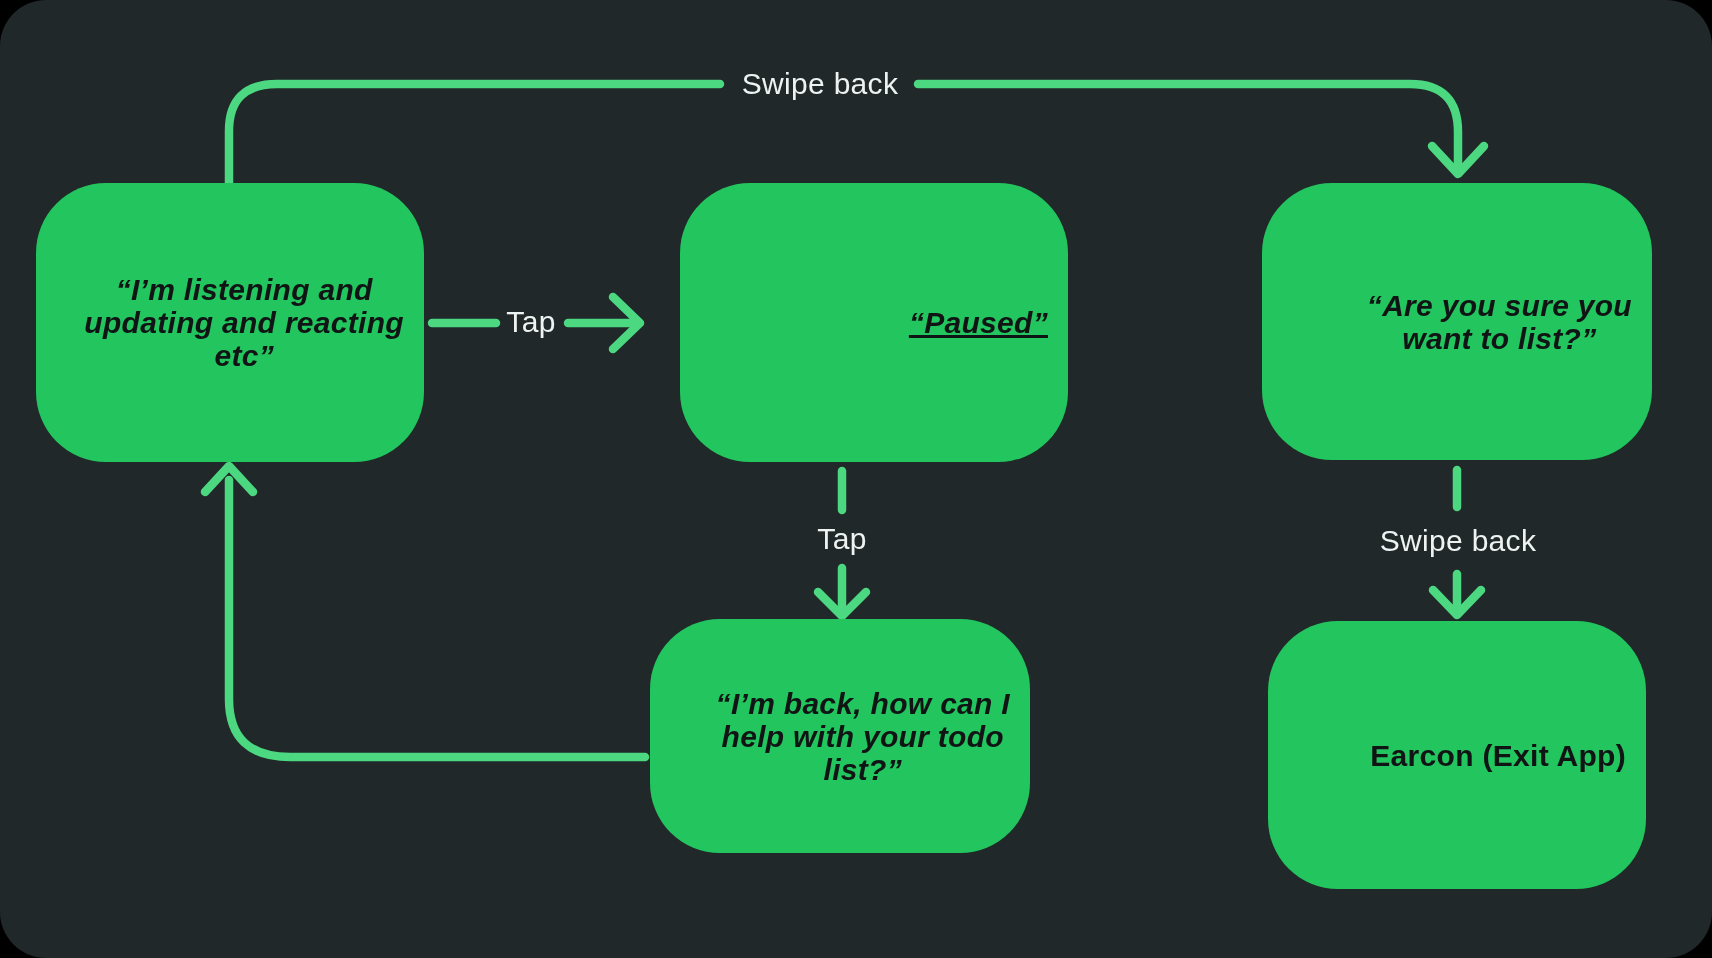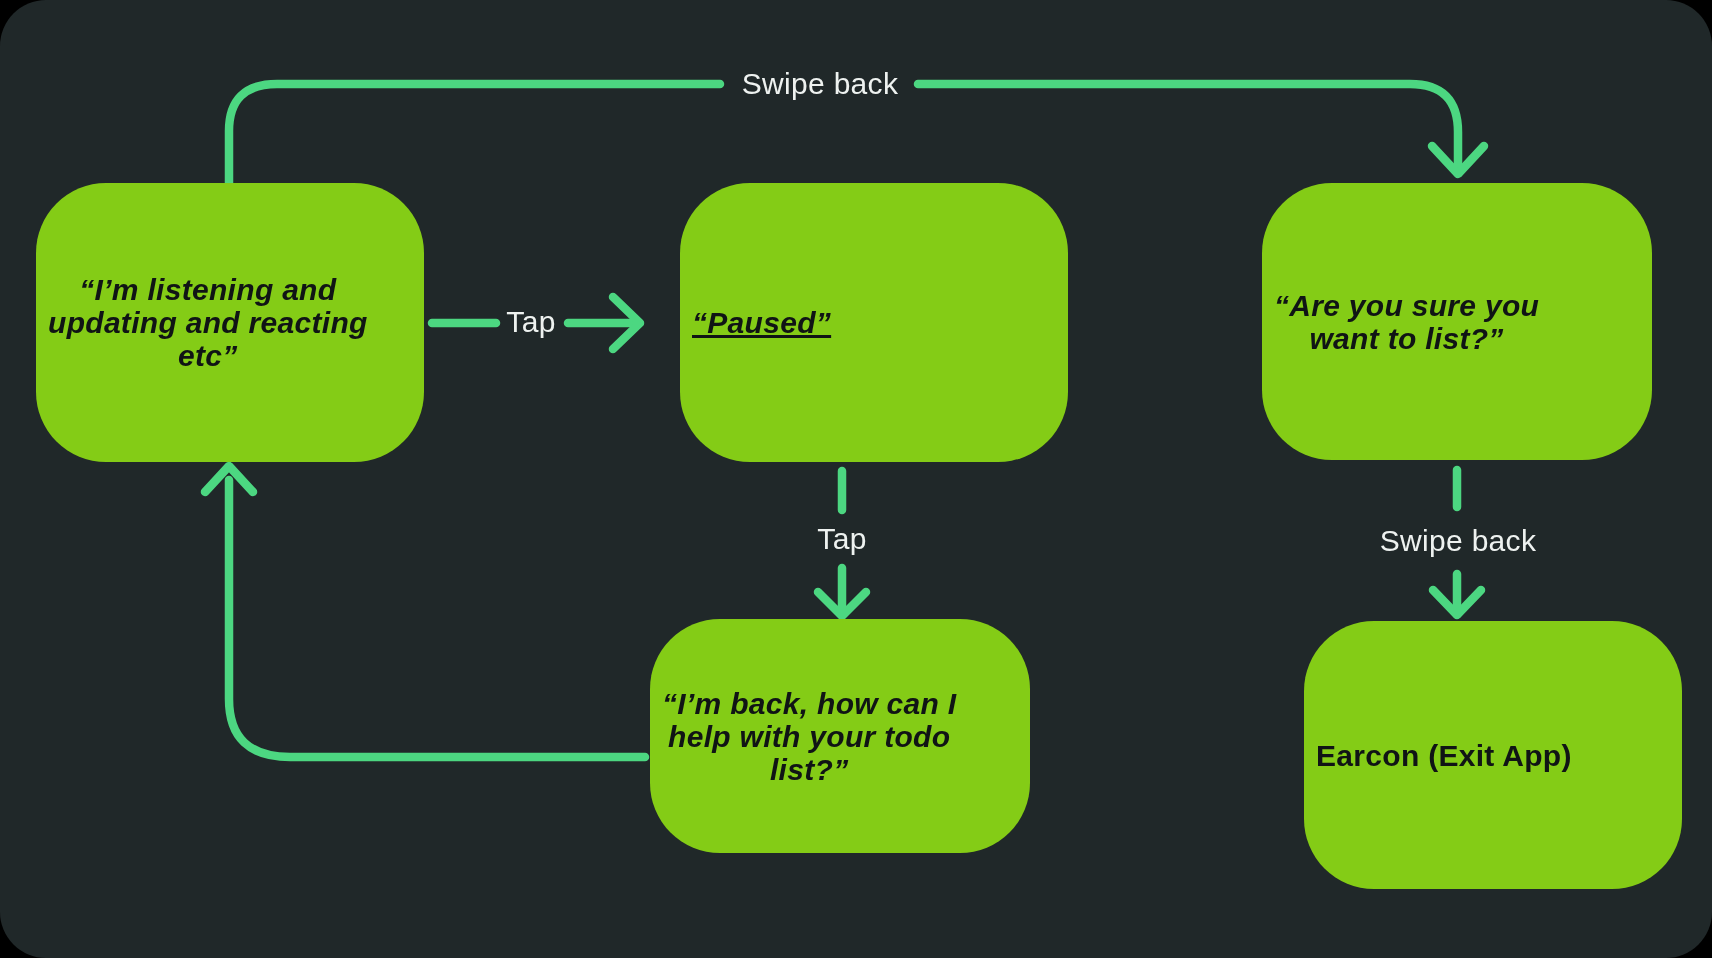--- a/index.html
+++ b/index.html
@@ -25,41 +25,41 @@
   }
   .edges path {
     fill: none;
     stroke: #4cd781;
     stroke-width: 8.5;
     stroke-linecap: round;
     stroke-linejoin: round;
   }
   .node {
     position: absolute;
-    background: #84cc16;
+    background: #22c55e;
     border-radius: 70px;
     display: flex;
     align-items: center;
-    justify-content: flex-start;
+    justify-content: flex-end;
     text-align: center;
     color: #101415;
     font-weight: bold;
     font-size: 30px;
     line-height: 1.1;
     letter-spacing: 0.3px;
-    padding: 0 12px;
+    padding: 0 20px;
     box-sizing: border-box;
   }
   .node .node-text { white-space: pre-line; }
   .node.italic { font-style: italic; }
   .n1 { left: 36px;   top: 183px; width: 388px; height: 279px; }
   .n2 { left: 680px;  top: 183px; width: 388px; height: 279px; text-decoration: underline; }
   .n3 { left: 1262px; top: 183px; width: 390px; height: 277px; }
   .n4 { left: 650px;  top: 619px; width: 380px; height: 234px; }
-  .n5 { left: 1268px; top: 621px; width: 378px; height: 268px; margin-left: 36px; }
+  .n5 { left: 1268px; top: 621px; width: 378px; height: 268px; }
   .edge-label {
     position: absolute;
     transform: translate(-50%, -50%);
     color: #eef2f0;
     font-weight: normal;
     font-size: 30px;
     letter-spacing: 0.3px;
     white-space: nowrap;
   }
   .el1 { left: 820px;  top: 84px;  }

